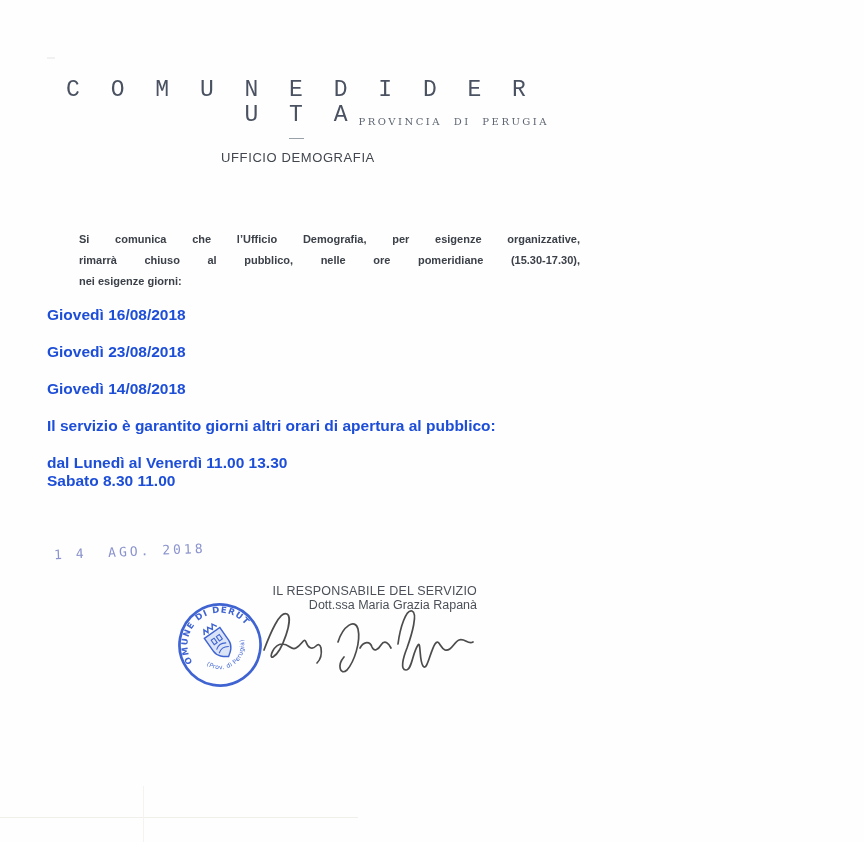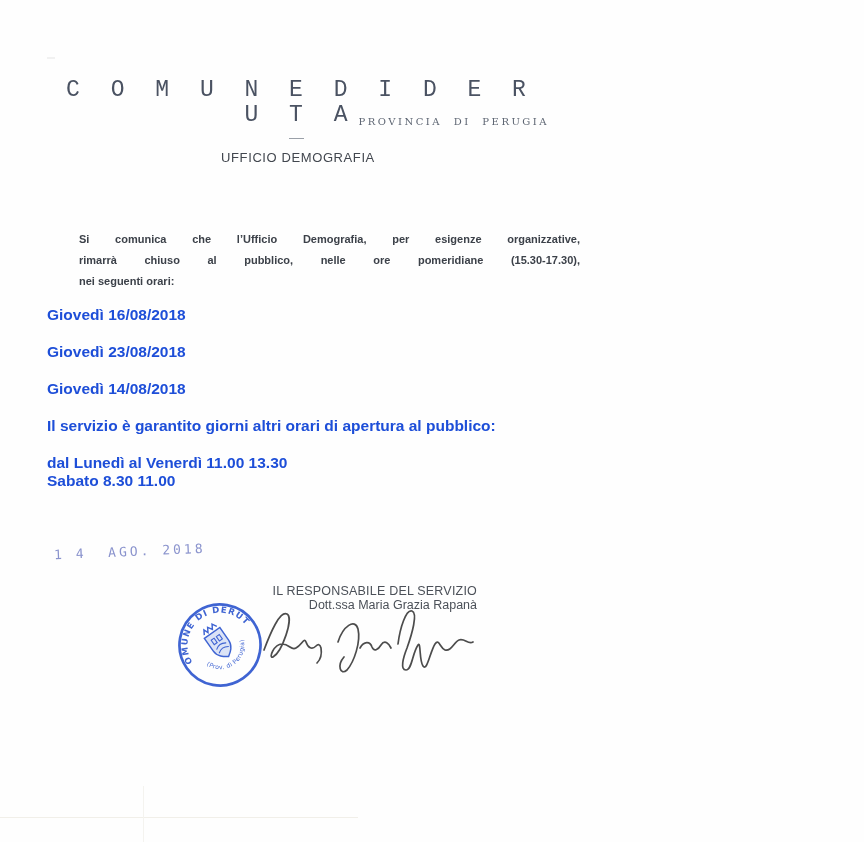--- a/index.html
+++ b/index.html
@@ -91,21 +91,21 @@
 
   <div class="abs muni-title">C O M U N E  D I  D E R U T A</div>
   <div class="abs province">PROVINCIA  DI  PERUGIA</div>
   <div class="abs header-rule"></div>
   <div class="abs office">UFFICIO DEMOGRAFIA</div>
 
 
   <div class="abs body-par">
     <div class="just">Si comunica che l’Ufficio Demografia, per esigenze organizzative,</div>
     <div class="just">rimarrà chiuso al pubblico, nelle ore pomeridiane (15.30-17.30),</div>
-    <div class="last">nei seguenti orari:</div>
+    <div class="last">nei esigenze giorni:</div>
   </div>
 
   <div class="abs boldline date1">Giovedì 16/08/2018</div>
   <div class="abs boldline date2">Giovedì 23/08/2018</div>
   <div class="abs boldline date3">Giovedì 14/08/2018</div>
 
   <div class="abs boldline service">Il servizio è garantito giorni altri orari di apertura al pubblico:</div>
 
   <div class="abs boldline hours1">dal Lunedì al Venerdì 11.00 13.30</div>
   <div class="abs boldline hours2">Sabato 8.30 11.00</div>

